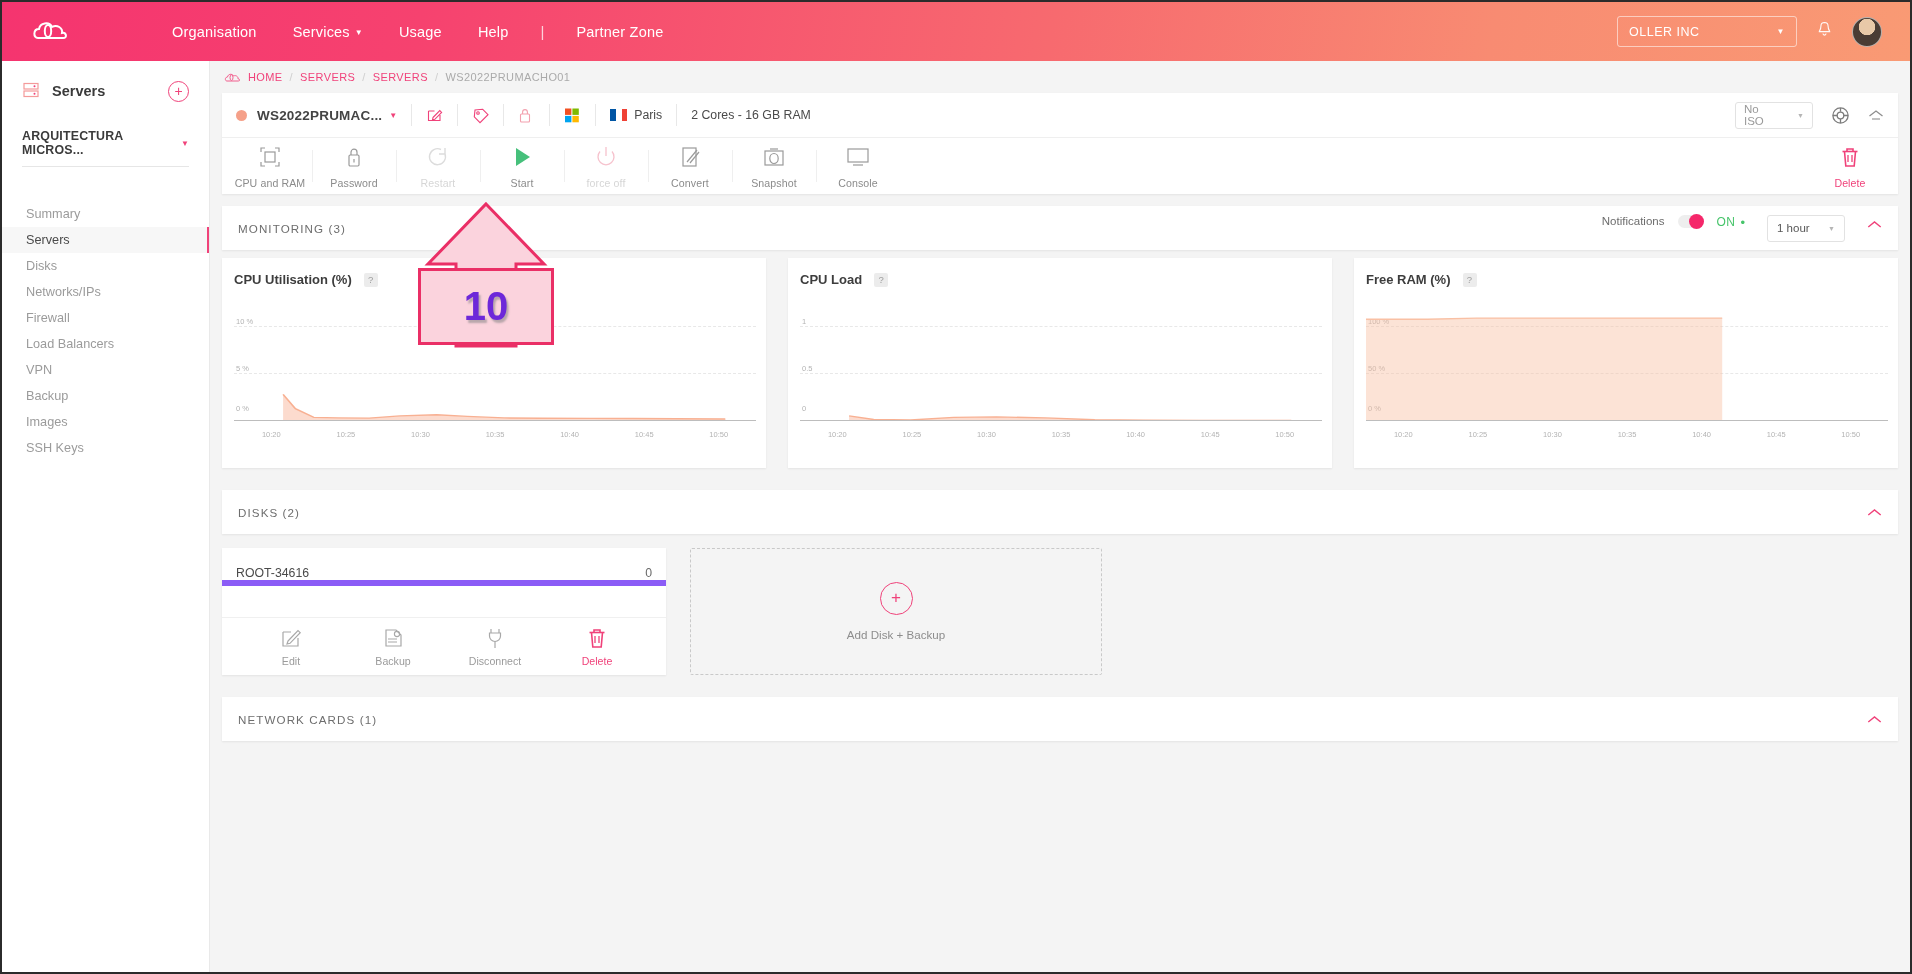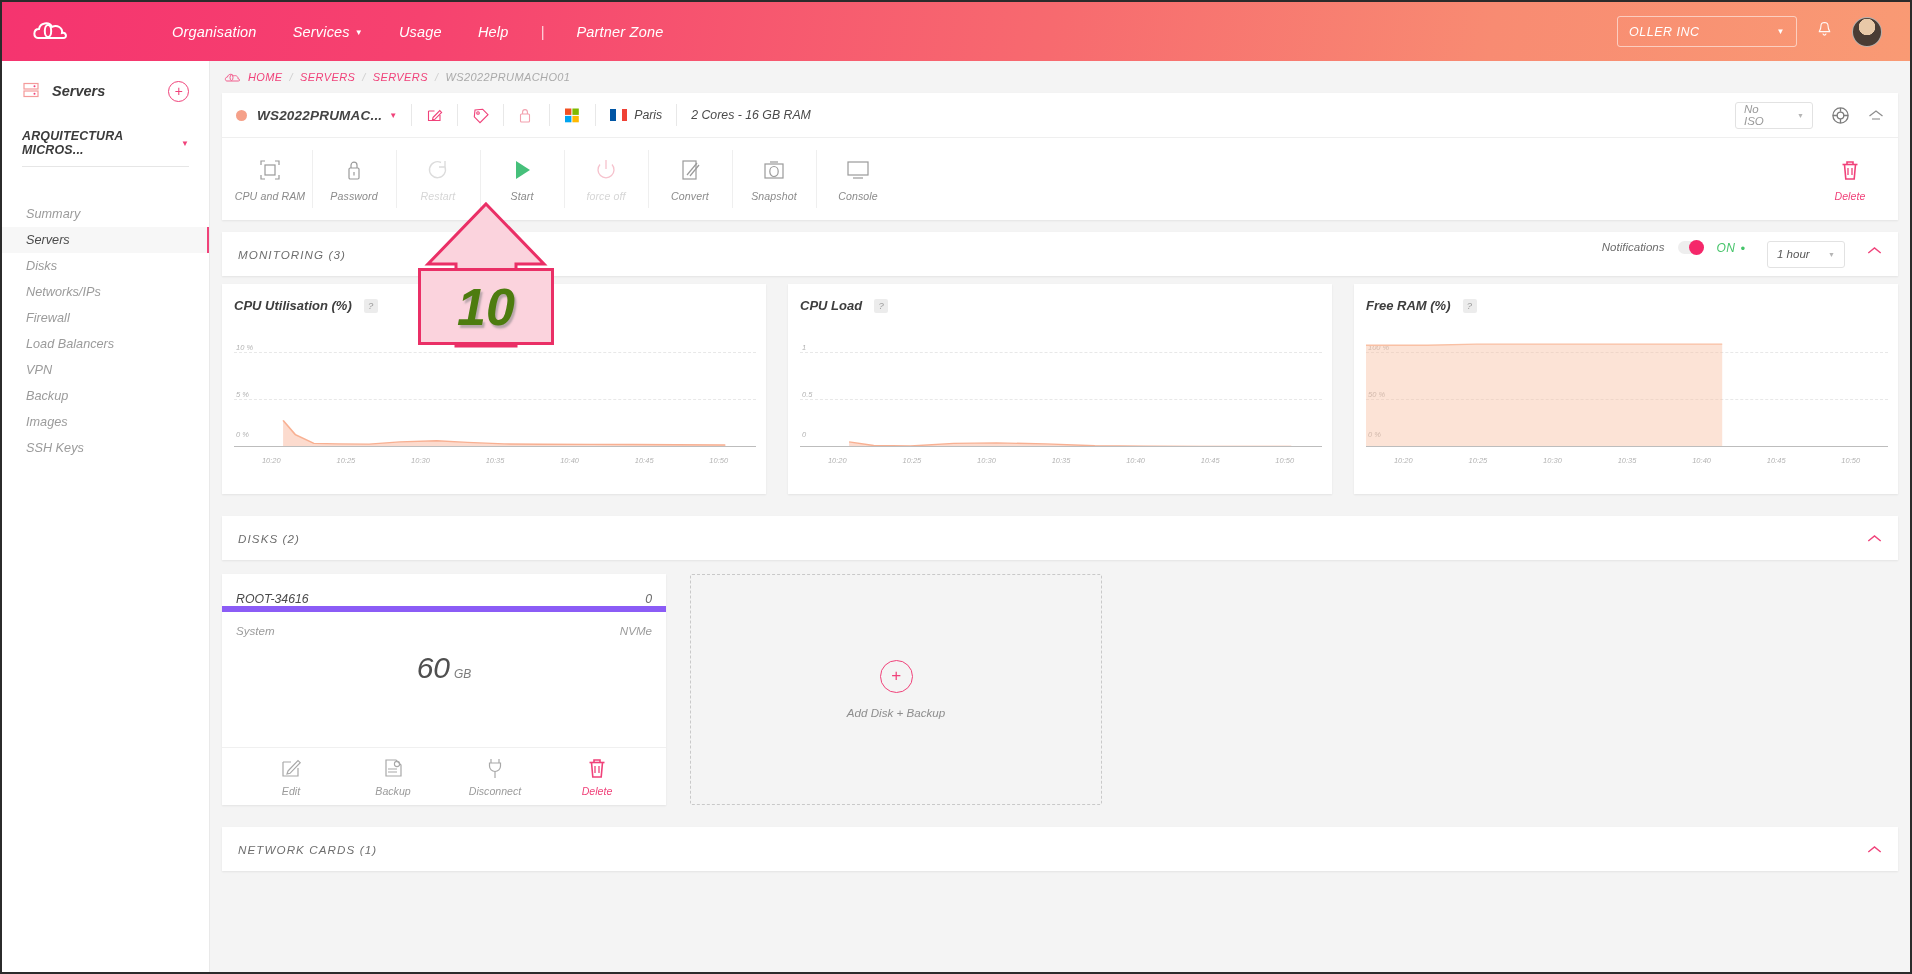--- a/index.html
+++ b/index.html
@@ -8,21 +8,20 @@
     font-family: "Liberation Sans", sans-serif;
     background: #ffffff;
     overflow: hidden;
   }
   #app {
     position: relative;
     width: 1912px; height: 974px;
     border: 2px solid #2b2b2b;
     background: #f4f4f4;
     overflow: hidden;
-    font-style: italic;
   }
 
   
   .topbar {
     position: absolute; left: 0; top: 0; right: 0; height: 59px;
     background: linear-gradient(100deg, #f5346f 0%, #f6426f 22%, #f76a6f 55%, #f88b72 78%, #f99a74 100%);
     display: flex; align-items: center;
   }
   .logo { margin-left: 30px; width: 52px; height: 30px; display: flex; align-items: center; }
   .nav { display: flex; align-items: center; margin-left: 70px; gap: 0; }
@@ -105,21 +104,21 @@
   .specs { font-size: 12.3px; color: #4a4a4a; }
   .iso-sel {
     margin-left: auto; width: 78px; height: 27px; border: 1px solid #e2e2e2; border-radius: 3px;
     display: flex; align-items: center; padding: 0 8px; font-size: 11.5px; color: #9a9a9a; cursor: pointer; gap: 20px;
   }
   .iso-sel .caret { margin-left: auto; font-size: 7px; color: #b5b5b5; }
   .gearico { margin-left: 18px; width: 19px; height: 19px; cursor: pointer; }
   .collapse-g { margin-left: 18px; width: 16px; cursor: pointer; color: #8e8e8e; }
 
   
-  .toolbar { border-top: 1px solid #efefef; height: 83px; display: flex; align-items: stretch; padding: 0 6px; }
+  .toolbar { border-top: 1px solid #efefef; height: 57px; display: flex; align-items: stretch; padding: 0 6px; }
   .tbtn {
     width: 84px; display: flex; flex-direction: column; align-items: center; justify-content: center;
     cursor: pointer; position: relative; color: #8b8b8b;
   }
   .tbtn + .tbtn:before { content:""; position:absolute; left:0; top:12px; bottom:12px; width:1px; background:#efefef; }
   .tbtn .gl { height: 26px; display: flex; align-items: center; justify-content: center; }
   .tbtn .lb { font-size: 10.6px; margin-top: 7px; letter-spacing: .1px; }
   .tbtn.dis { color: #d6d6d6; }
   .tbtn.del { color: #f0427a; margin-left: auto; }
   .tbtn.del:before { display: none; }
@@ -181,21 +180,21 @@
   .add-lbl { font-size: 11.6px; color: #8d8d8d; margin-top: 13px; }
 
   
   .annot { position: absolute; left: 416px; top: 196px; width: 136px; pointer-events: none; }
   .annot-box {
     position: absolute; left: 0; top: 70px; width: 136px; height: 77px;
     background: #fbd3dd; border: 3px solid #ea2f66;
     display: flex; align-items: center; justify-content: center;
   }
   .annot-box span {
-    font-size: 52px; font-weight: bold; color: #4d7c0f;
+    font-size: 40px; font-weight: bold; color: #6d28d9;
     text-shadow: 2px 3px 2px rgba(130,130,130,.55);
   }
 </style>
 </head>
 <body>
 
 <div id="app">
 
   <div class="topbar">
     <div class="logo">
@@ -574,29 +573,20 @@
         </div>
       </div>
     </div>
 
     <div class="disk-wrap">
       <div class="disk-card">
         <div class="disk-hd">
           <span>ROOT-34616</span>
           <span class="num">0</span>
         </div>
-        <div class="disk-body">
-          <div class="disk-meta">
-            <span>System</span>
-            <span class="r">NVMe</span>
-          </div>
-          <div class="disk-size">
-            <b>60</b><span>GB</span>
-          </div>
-        </div>
         <div class="disk-acts" id="disk-acts">
             <div class="dact">
               <span class="gl">
                 <svg width="22" height="22" viewBox="0 0 22 22">
                   <path d="M3 5h8M3 5v14h15v-8" fill="none" stroke="#a8a8a8" stroke-width="1.2"></path>
                   <path d="M8 14 18 3.5l2.2 2.2L10 16.3l-3 .7z" fill="none" stroke="#a8a8a8" stroke-width="1.2"></path>
                 </svg>
               </span>
   <span class="lb">Edit</span>
             </div>

